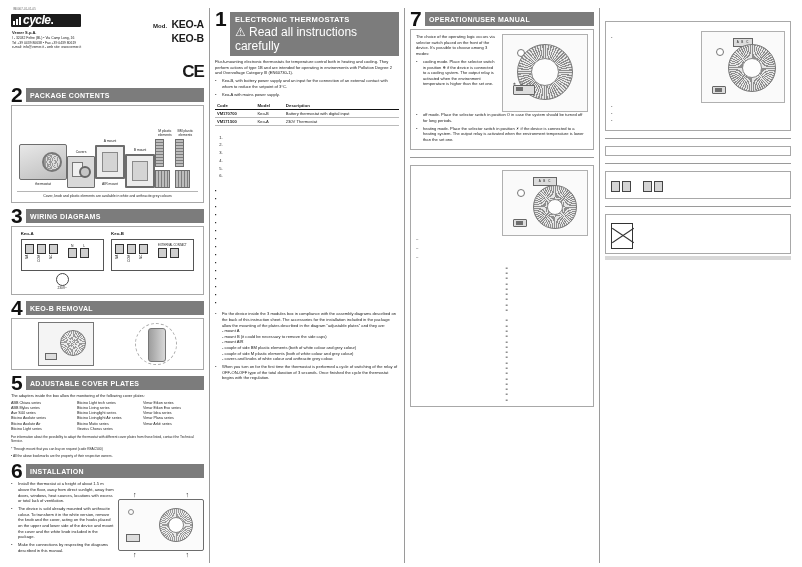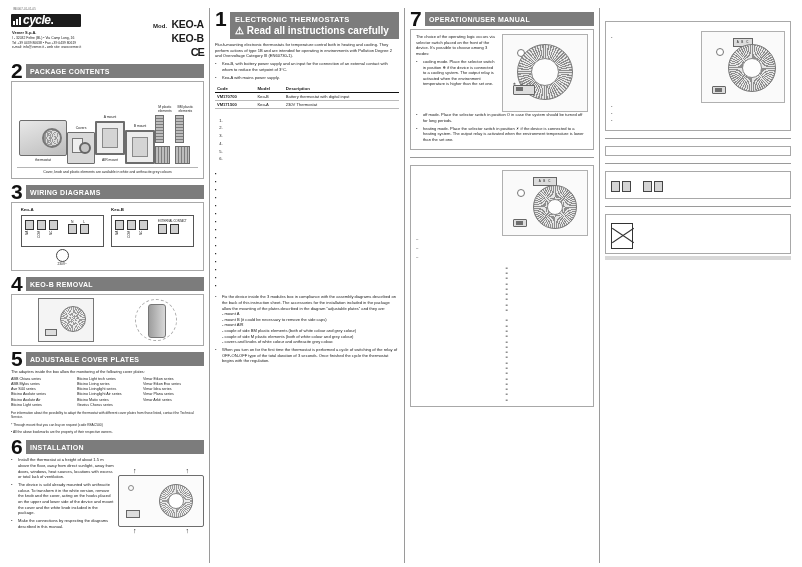--- a/index.html
+++ b/index.html
@@ -16,30 +16,30 @@
   .logo .bars{display:inline-flex;align-items:flex-end;gap:1px;margin-right:2px;}
   .logo .bars i{display:block;width:2px;background:#fff;}
   .logo .bars i:nth-child(1){height:4px;} .logo .bars i:nth-child(2){height:6px;} .logo .bars i:nth-child(3){height:8px;}
   .logo .word{font-size:12px;font-weight:bold;font-style:italic;letter-spacing:-.5px;line-height:11px;}
   .logo .dot{font-size:12px;font-weight:bold;line-height:11px;}
   .company{font-size:4px;font-weight:bold;margin:3px 0 1px 1px;}
   .addr{font-size:3.4px;line-height:4.6px;margin-left:1px;color:#222;}
   .modbox{text-align:right;}
   .modbox .ml{font-size:6px;font-weight:bold;}
   .modbox .mm{font-size:10.5px;font-weight:bold;letter-spacing:-.3px;}
-  .ce{font-size:11px;font-weight:bold;text-align:right;letter-spacing:-1px;margin-top:2px;}
+  .ce{font-size:17px;font-weight:bold;text-align:right;letter-spacing:-1px;margin-top:18px;}
 
   
   .sec{display:flex;align-items:stretch;margin:6px 0 3px 0;}
   .secnum{font-size:21px;font-weight:bold;line-height:14px;width:15px;color:#111;}
   .secbar{flex:1;background:#7c7c7c;color:#fff;font-size:7px;font-weight:bold;letter-spacing:.3px;
           padding:2px 4px;display:flex;align-items:center;text-transform:uppercase;}
   .sec1bar{flex:1;background:#7c7c7c;color:#fff;padding:3px 5px;}
   .sec1bar .t1{font-size:7.6px;font-weight:bold;letter-spacing:.3px;}
-  .sec1bar .t2{font-size:10px;font-weight:bold;margin-top:1px;}
+  .sec1bar .t2{font-size:12px;font-weight:normal;margin-top:1px;}
 
   .box{border:1px solid #a8a8a8;padding:4px 5px;box-sizing:border-box;}
 
   p,li{font-size:4.1px;line-height:5.6px;margin:0 0 2.6px 0;}
   .tiny{font-size:3.9px;line-height:5.2px;}
   h3.sub{font-size:6px;font-weight:bold;margin:7px 0 3px 0;border-top:1px solid #9a9a9a;padding-top:4px;}
   h3.sub span.nb{font-weight:normal;font-size:5px;}
   h4{font-size:5.6px;font-weight:bold;margin:4px 0 3px 0;}
   ol{margin:0;padding-left:9px;}
   ol li{margin-bottom:2.2px;}

